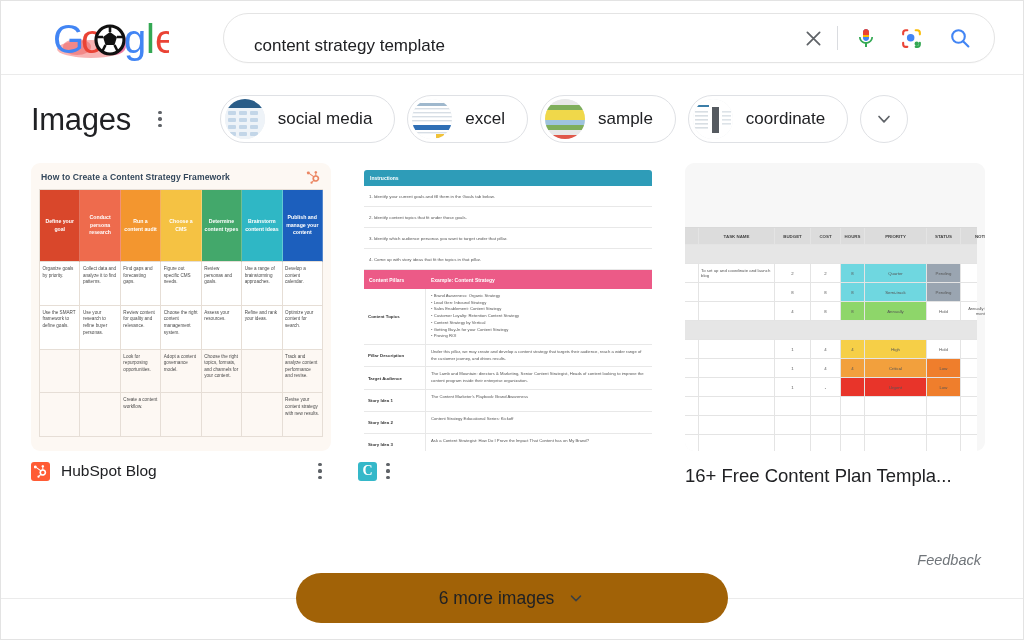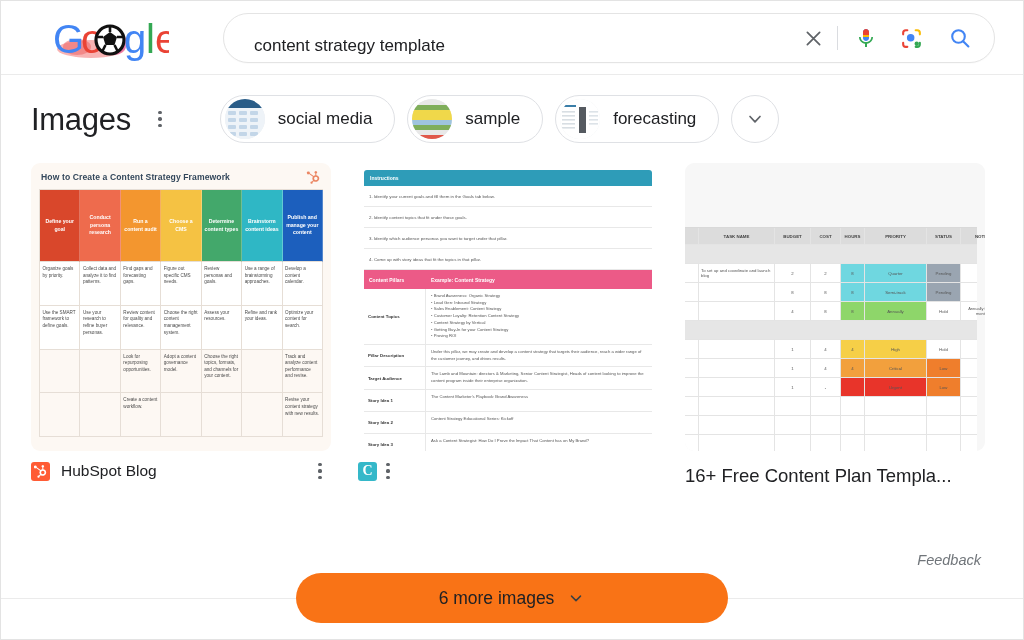--- a/index.html
+++ b/index.html
@@ -230,21 +230,21 @@
   #more-wrap {
     position: absolute;
     left: 0; right: 0; top: 572px;
     display: flex; justify-content: center;
   }
   #more-btn {
     display: flex; align-items: center; justify-content: center;
     gap: 13px;
     width: 432px; height: 50px;
     border-radius: 25px;
-    background: #f97316;
+    background: #a16207;
     border: none;
     cursor: pointer;
     font-family: "Liberation Sans", sans-serif;
     font-size: 17.5px;
     color: #202124;
   }
 
   
   .hs-card {
     position: absolute; inset: 0;
@@ -420,20 +420,36 @@
                 <rect x="25" y="26" width="8" height="4" rx="1"></rect>
               <rect x="3" y="33" width="8" height="4" rx="1"></rect>
                 <rect x="14" y="33" width="8" height="4" rx="1"></rect>
                 <rect x="25" y="33" width="8" height="4" rx="1"></rect>
             </g>
           </svg>
         </div>
         <span class="chip-label">social media</span>
       </div>
 
+      <div class="chip">
+        <div class="chip-thumb">
+          <svg width="40" height="40" viewBox="0 0 40 40">
+            <rect width="40" height="40" fill="#ffffff"></rect>
+            <rect x="0" y="4" width="40" height="3" fill="#9fb8cd"></rect>
+            <rect x="0" y="9" width="40" height="1.4" fill="#d7dee5"></rect>
+            <rect x="0" y="13" width="40" height="1.4" fill="#d7dee5"></rect>
+            <rect x="0" y="17" width="40" height="1.4" fill="#d7dee5"></rect>
+            <rect x="0" y="21" width="40" height="1.4" fill="#d7dee5"></rect>
+            <rect x="0" y="26" width="40" height="5" fill="#2f6fb5"></rect>
+            <rect x="0" y="33" width="40" height="1.4" fill="#d7dee5"></rect>
+            <rect x="24" y="35" width="8" height="4" fill="#f0c23a"></rect>
+          </svg>
+        </div>
+        <span class="chip-label">excel</span>
+      </div>
 
       <div class="chip">
         <div class="chip-thumb">
           <svg width="40" height="40" viewBox="0 0 40 40">
             <rect width="40" height="6" y="0" fill="#e8e8e8"></rect>
             <rect width="40" height="5" y="6" fill="#7fae5a"></rect>
             <rect width="40" height="5" y="11" fill="#f0d84a"></rect>
             <rect width="40" height="5" y="16" fill="#f0d84a"></rect>
             <rect width="40" height="5" y="21" fill="#9fc4dd"></rect>
             <rect width="40" height="5" y="26" fill="#7fae5a"></rect>
@@ -458,21 +474,21 @@
             </g>
             <rect x="19" y="8" width="7" height="26" fill="#555a60"></rect>
             <g fill="#dde3e8">
               <rect x="29" y="12" width="9" height="1.6"></rect>
                 <rect x="29" y="16" width="9" height="1.6"></rect>
               <rect x="29" y="20" width="9" height="1.6"></rect>
                 <rect x="29" y="24" width="9" height="1.6"></rect>
             </g>
           </svg>
         </div>
-        <span class="chip-label">forecasting</span>
+        <span class="chip-label">coordinate</span>
       </div>
 
       <div id="chip-expand">
         <svg width="20" height="20" viewBox="0 0 24 24">
           <path d="M6 9 L12 15.5 L18 9" stroke="#5f6368" stroke-width="2" fill="none" stroke-linecap="round" stroke-linejoin="round"></path>
         </svg>
       </div>
     </div>
   </div>
 

